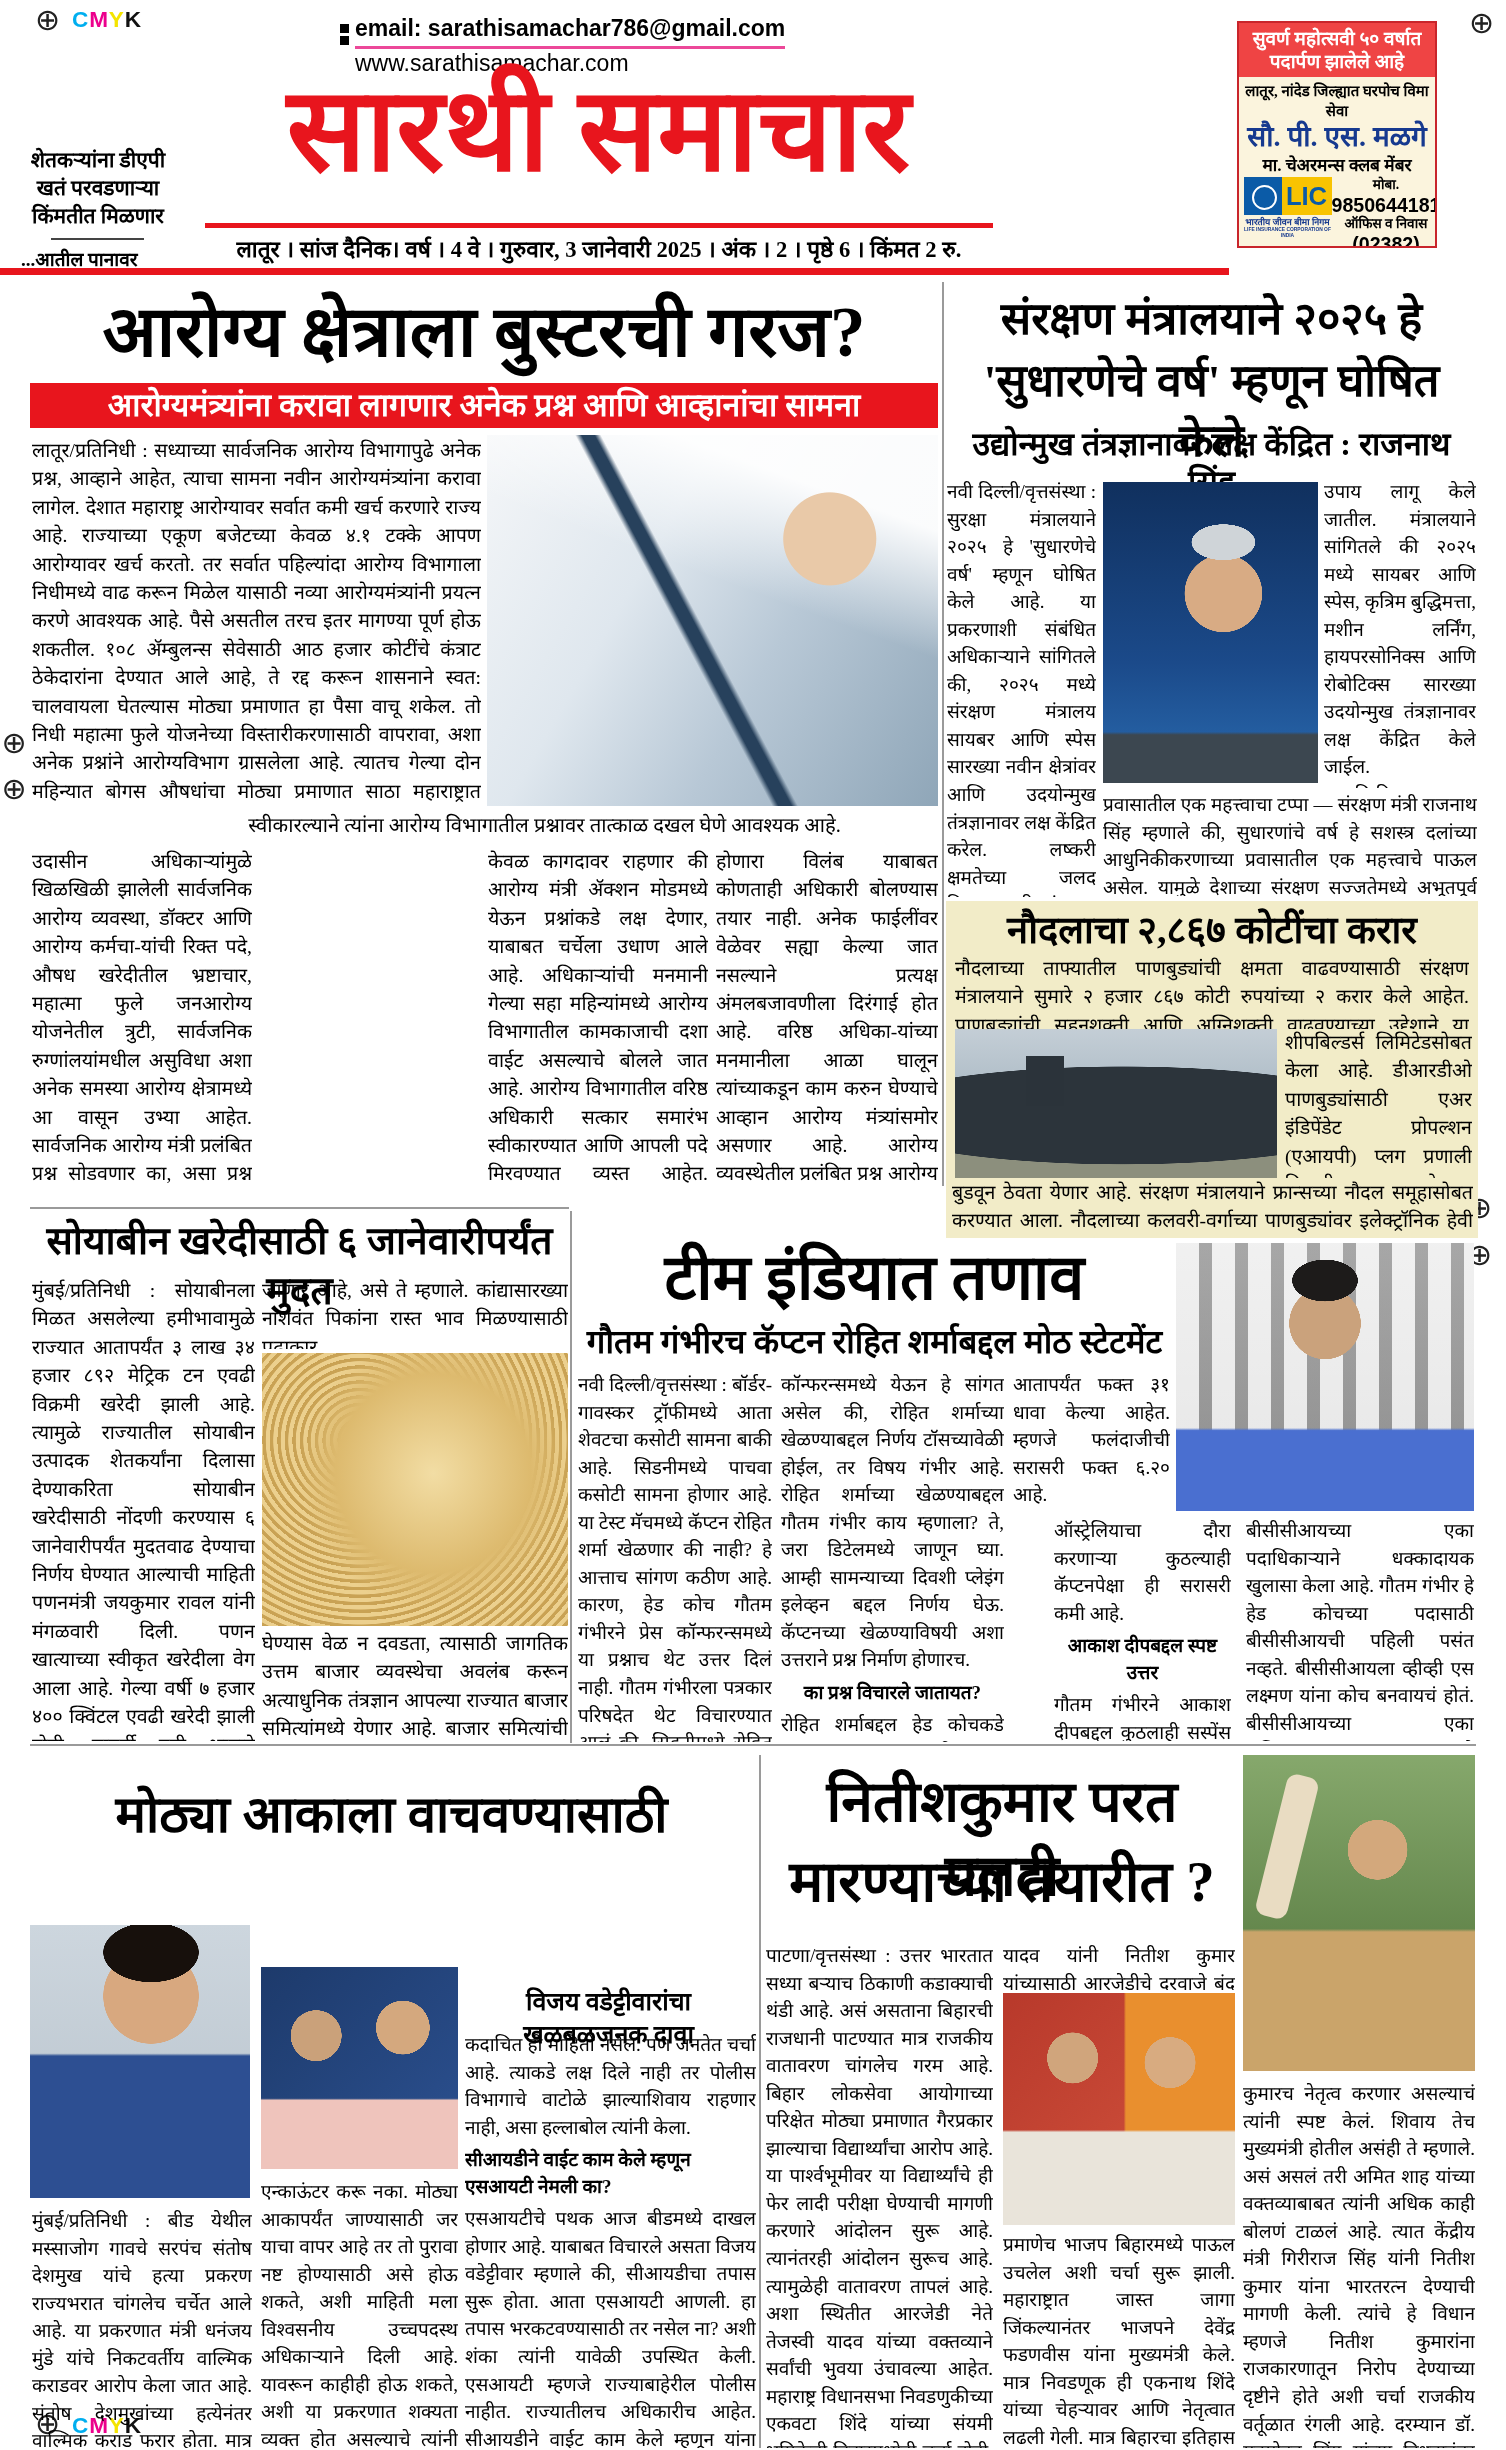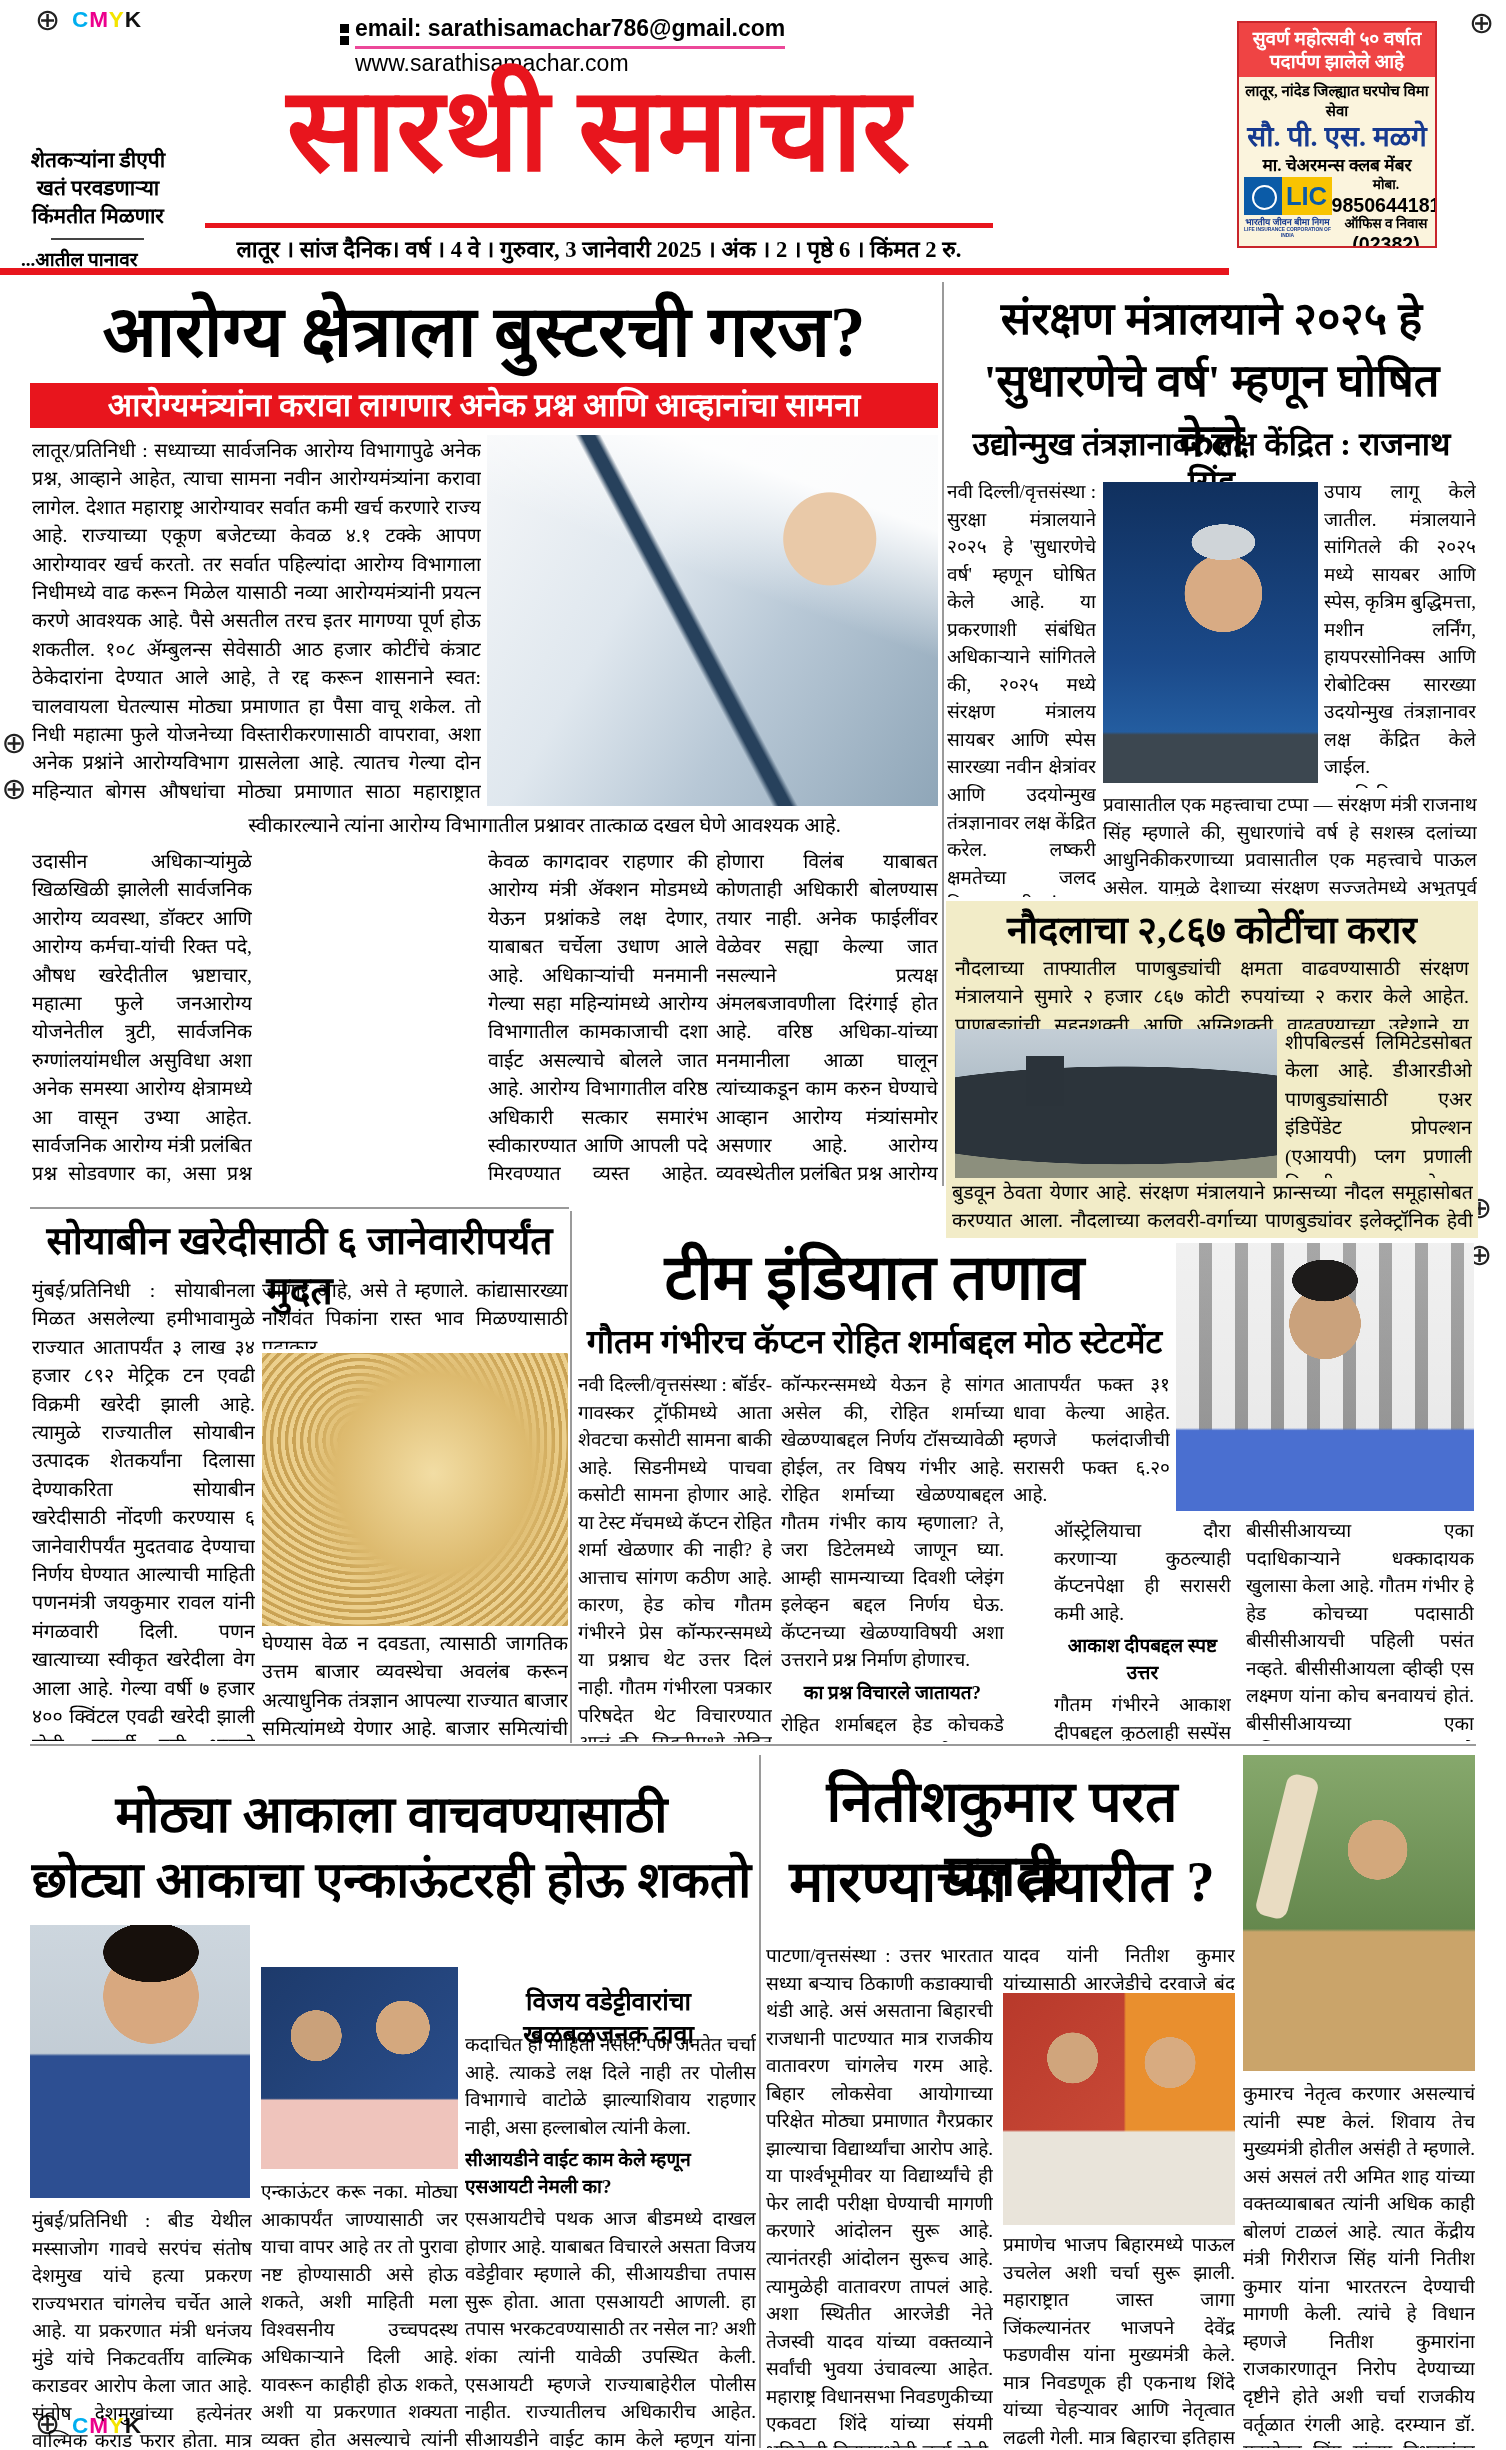--- a/index.html
+++ b/index.html
@@ -279,21 +279,20 @@
     <p class="sub">आकाश दीपबद्दल स्पष्ट उत्तर</p>
     <p>गौतम गंभीरने आकाश दीपबद्दल कुठलाही सस्पेंस न ठेवता एकदम स्पष्ट उत्तर दिलं. आकाश दीपच्या सेवेपासून वंचित रहावं लागणार म्हणजे तो सिडनी कसोटीत खेळणार नाही हे स्पष्ट आहे.</p>
 
   </div>
   <div id="cri-colB" class="bt">बीसीसीआयच्या एका पदाधिकाऱ्याने धक्कादायक खुलासा केला आहे. गौतम गंभीर हे हेड कोचच्या पदासाठी बीसीसीआयची पहिली पसंत नव्हते. बीसीसीआयला व्हीव्ही एस लक्ष्मण यांना कोच बनवायचं होतं. बीसीसीआयच्या एका अधिकाऱ्याच्या हवाल्याने पीटीआयने हे वृत्त दिलं आहे. बीसीसीआयने काही परदेशी दिग्गजांशी संपर्क साधलेला. पण त्यावेळी चर्चा यशस्वी झाली नाही.</div>
 
   <div id="h-rule2" class="rule-gray"></div>
   <div id="v3" class="rule-gray"></div>
 
   <div id="enc-h1" class="hl">मोठ्या आकाला वाचवण्यासाठी</div>
-  <div id="enc-h2" class="hl">छोट्या आकाचा एन्काऊंटरही होऊ शकतो</div>
   <div id="enc-sub">विजय वडेट्टीवारांचा खळबळजनक दावा</div>
   <div id="wade-photo" class="ph"></div>
   <div id="twomen-photo" class="ph"></div>
   <div id="enc-col1" class="bt">मुंबई/प्रतिनिधी : बीड येथील मस्साजोग गावचे सरपंच संतोष देशमुख यांचे हत्या प्रकरण राज्यभरात चांगलेच चर्चेत आले आहे. या प्रकरणात मंत्री धनंजय मुंडे यांचे निकटवर्तीय वाल्मिक कराडवर आरोप केला जात आहे. संतोष देशमुखांच्या हत्येनंतर वाल्मिक कराड फरार होता. मात्र २२ दिवसांनंतर वाल्मिक कराड पुण्याच्या सीआयडी कार्यालयात शरण आला. वाल्मिक कराडला १५ दिवसांची पोलीस कोठडी सुनावण्यात आली आहे. या प्रकरणावरून विधानसभेचे माजी विरोधी पक्षनेते विजय वडेट्टीवार यांनी खळबळजनक दावा केलाय. विजय वडेट्टीवार म्हणाले की, मोठ्या आकाला वाचवण्यासाठी या छोट्या आकाचा एन्काऊंटरही केला जाऊ शकतो.</div>
   <div id="enc-col2" class="bt">
     <p>एन्काऊंटर करू नका. मोठ्या आकापर्यंत जाण्यासाठी जर याचा वापर आहे तर तो पुरावा नष्ट होण्यासाठी असे होऊ शकते, अशी माहिती मला विश्वसनीय उच्चपदस्थ अधिकाऱ्याने दिली आहे. यावरून काहीही होऊ शकते, अशी या प्रकरणात शक्यता व्यक्त होत असल्याचे त्यांनी म्हटले.</p>
 
   </div>
   <div id="enc-col3" class="bt">
     <p>कदाचित ही माहिती नसेल. पण जनतेत चर्चा आहे. त्याकडे लक्ष दिले नाही तर पोलीस विभागाचे वाटोळे झाल्याशिवाय राहणार नाही, असा हल्लाबोल त्यांनी केला.</p>

